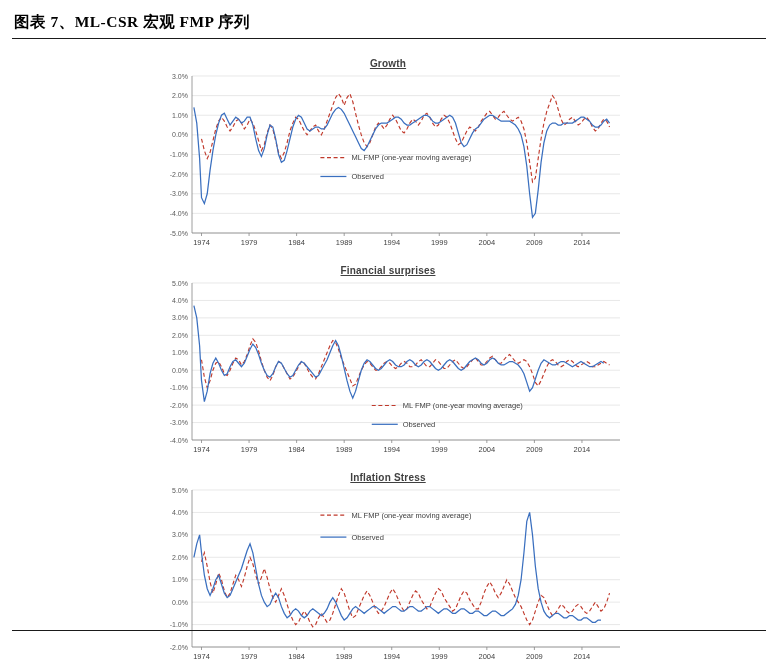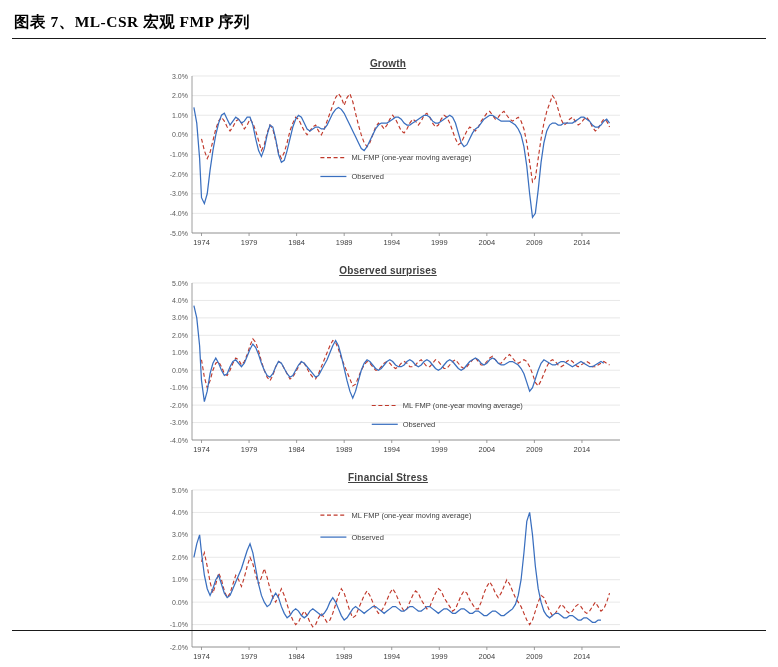--- a/index.html
+++ b/index.html
@@ -159,21 +159,21 @@
             <path d="M45.90 37.40 L48.76 53.10 L51.61 88.42 L53.51 127.67 L56.36 133.56 L59.22 123.75 L62.07 100.20 L64.92 80.58 L67.78 64.88 L70.63 53.10 L73.48 45.25 L76.34 43.29 L79.19 49.17 L82.04 55.06 L84.90 51.14 L87.75 47.21 L90.60 49.17 L93.46 53.10 L96.31 51.14 L99.16 47.21 L102.02 47.21 L104.87 55.06 L107.72 68.80 L110.58 80.58 L113.43 86.46 L116.28 78.61 L119.14 64.88 L121.99 55.06 L124.84 57.02 L127.70 68.80 L130.55 84.50 L133.40 92.35 L136.26 90.39 L139.11 80.58 L141.96 68.80 L144.82 57.02 L147.67 49.17 L150.52 45.25 L153.38 47.21 L156.23 53.10 L159.08 58.99 L161.94 60.95 L164.79 58.99 L167.64 57.02 L170.50 57.02 L173.35 58.99 L176.20 58.99 L179.06 55.06 L181.91 49.17 L184.76 43.29 L187.62 39.36 L190.47 37.40 L193.32 39.36 L196.18 43.29 L199.03 49.17 L201.88 55.06 L204.74 60.95 L207.59 66.84 L210.44 72.73 L213.30 78.61 L216.15 80.58 L219.00 76.65 L221.86 70.76 L224.71 64.88 L227.56 58.99 L230.42 55.06 L233.27 53.10 L236.12 53.10 L238.98 53.10 L241.83 51.14 L244.68 49.17 L247.54 47.21 L250.39 47.21 L253.24 49.17 L256.10 53.10 L258.95 55.06 L261.80 55.06 L264.66 53.10 L267.51 51.14 L270.36 49.17 L273.22 47.21 L276.07 45.25 L278.92 45.25 L281.78 47.21 L284.63 51.14 L287.48 53.10 L290.34 53.10 L293.19 51.14 L296.04 49.17 L298.90 47.21 L301.75 45.25 L304.60 47.21 L307.46 53.10 L310.31 62.91 L313.16 72.73 L316.02 76.65 L318.87 74.69 L321.72 68.80 L324.58 62.91 L327.43 58.99 L330.28 57.02 L333.14 53.10 L335.99 49.17 L338.84 47.21 L341.70 45.25 L344.55 45.25 L347.40 47.21 L350.26 49.17 L353.11 51.14 L355.96 51.14 L358.82 51.14 L361.67 51.14 L364.52 53.10 L367.38 55.06 L370.23 58.99 L373.08 64.88 L375.94 76.65 L378.79 96.27 L381.64 123.75 L384.50 147.30 L387.35 143.38 L390.20 119.83 L393.06 92.35 L395.91 72.73 L398.76 60.95 L401.62 55.06 L404.47 53.10 L407.32 53.10 L410.18 55.06 L413.03 55.06 L415.88 53.10 L418.74 53.10 L421.59 53.10 L424.44 53.10 L427.30 51.14 L430.15 49.17 L433.00 47.21 L435.86 47.21 L438.71 49.17 L441.56 51.14 L444.42 55.06 L447.27 57.02 L450.12 57.02 L452.98 55.06 L455.83 51.14 L458.68 49.17 L461.54 53.10 L464.39 NaN " class="series-observed"></path>
             <line x1="172.4" y1="87.64" x2="198.4" y2="87.64" class="series-fmp"></line>
             <text x="203.4" y="90.44" class="legend-txt">ML FMP (one-year moving average)</text>
             <line x1="172.4" y1="106.48" x2="198.4" y2="106.48" class="series-observed"></line>
             <text x="203.4" y="109.28" class="legend-txt">Observed</text>
           </svg>
       </div>
     </div>
 
     <div class="panel">
-      <div class="panel-title">Observed surprises</div>
+      <div class="panel-title">Financial surprises</div>
       <div class="plot-wrap">
         <svg class="plot-svg" id="svg1" width="480" height="185" viewBox="0 0 480 185">
             <line x1="44" y1="6" x2="472" y2="6" class="gridline"></line>
             <text x="40" y="8.6" text-anchor="end" class="ytick">5.0%</text>
             <line x1="44" y1="23.444444444444446" x2="472" y2="23.444444444444446" class="gridline"></line>
             <text x="40" y="26.044444444444448" text-anchor="end" class="ytick">4.0%</text>
             <line x1="44" y1="40.88888888888889" x2="472" y2="40.88888888888889" class="gridline"></line>
             <text x="40" y="43.488888888888894" text-anchor="end" class="ytick">3.0%</text>
             <line x1="44" y1="58.333333333333336" x2="472" y2="58.333333333333336" class="gridline"></line>
             <text x="40" y="60.93333333333334" text-anchor="end" class="ytick">2.0%</text>
@@ -213,21 +213,21 @@
             <path d="M45.90 28.68 L48.76 40.89 L51.61 68.80 L53.51 103.69 L56.36 124.62 L59.22 114.16 L62.07 96.71 L64.92 86.24 L67.78 81.01 L70.63 86.24 L73.48 93.22 L76.34 98.46 L79.19 96.71 L82.04 89.73 L84.90 84.50 L87.75 82.76 L90.60 86.24 L93.46 89.73 L96.31 86.24 L99.16 79.27 L102.02 72.29 L104.87 67.06 L107.72 70.54 L110.58 77.52 L113.43 86.24 L116.28 93.22 L119.14 98.46 L121.99 100.20 L124.84 96.71 L127.70 89.73 L130.55 84.50 L133.40 86.24 L136.26 91.48 L139.11 96.71 L141.96 100.20 L144.82 98.46 L147.67 93.22 L150.52 87.99 L153.38 84.50 L156.23 86.24 L159.08 89.73 L161.94 93.22 L164.79 96.71 L167.64 100.20 L170.50 98.46 L173.35 93.22 L176.20 87.99 L179.06 82.76 L181.91 75.78 L184.76 68.80 L187.62 63.57 L190.47 68.80 L193.32 79.27 L196.18 91.48 L199.03 103.69 L201.88 114.16 L204.74 121.13 L207.59 114.16 L210.44 103.69 L213.30 93.22 L216.15 86.24 L219.00 82.76 L221.86 84.50 L224.71 87.99 L227.56 91.48 L230.42 93.22 L233.27 91.48 L236.12 87.99 L238.98 84.50 L241.83 82.76 L244.68 84.50 L247.54 87.99 L250.39 89.73 L253.24 89.73 L256.10 87.99 L258.95 84.50 L261.80 82.76 L264.66 84.50 L267.51 87.99 L270.36 89.73 L273.22 87.99 L276.07 84.50 L278.92 82.76 L281.78 84.50 L284.63 87.99 L287.48 91.48 L290.34 93.22 L293.19 91.48 L296.04 87.99 L298.90 84.50 L301.75 82.76 L304.60 84.50 L307.46 87.99 L310.31 91.48 L313.16 93.22 L316.02 91.48 L318.87 87.99 L321.72 84.50 L324.58 82.76 L327.43 81.01 L330.28 82.76 L333.14 86.24 L335.99 87.99 L338.84 86.24 L341.70 82.76 L344.55 81.01 L347.40 82.76 L350.26 86.24 L353.11 87.99 L355.96 87.99 L358.82 86.24 L361.67 84.50 L364.52 84.50 L367.38 86.24 L370.23 87.99 L373.08 91.48 L375.94 96.71 L378.79 105.43 L381.64 114.16 L384.50 110.67 L387.35 101.94 L390.20 93.22 L393.06 86.24 L395.91 82.76 L398.76 84.50 L401.62 86.24 L404.47 87.99 L407.32 87.99 L410.18 86.24 L413.03 84.50 L415.88 84.50 L418.74 86.24 L421.59 87.99 L424.44 89.73 L427.30 87.99 L430.15 86.24 L433.00 84.50 L435.86 86.24 L438.71 87.99 L441.56 89.73 L444.42 89.73 L447.27 87.99 L450.12 86.24 L452.98 84.50 L455.83 86.24 L458.68 NaN L461.54 NaN L464.39 NaN " class="series-observed"></path>
             <line x1="223.76" y1="128.46" x2="249.76" y2="128.46" class="series-fmp"></line>
             <text x="254.76" y="131.26000000000002" class="legend-txt">ML FMP (one-year moving average)</text>
             <line x1="223.76" y1="147.3" x2="249.76" y2="147.3" class="series-observed"></line>
             <text x="254.76" y="150.10000000000002" class="legend-txt">Observed</text>
           </svg>
       </div>
     </div>
 
     <div class="panel">
-      <div class="panel-title">Financial Stress</div>
+      <div class="panel-title">Inflation Stress</div>
       <div class="plot-wrap">
         <svg class="plot-svg" id="svg2" width="480" height="185" viewBox="0 0 480 185">
             <line x1="44" y1="6" x2="472" y2="6" class="gridline"></line>
             <text x="40" y="8.6" text-anchor="end" class="ytick">5.0%</text>
             <line x1="44" y1="28.42857142857143" x2="472" y2="28.42857142857143" class="gridline"></line>
             <text x="40" y="31.028571428571432" text-anchor="end" class="ytick">4.0%</text>
             <line x1="44" y1="50.85714285714286" x2="472" y2="50.85714285714286" class="gridline"></line>
             <text x="40" y="53.45714285714286" text-anchor="end" class="ytick">3.0%</text>
             <line x1="44" y1="73.28571428571428" x2="472" y2="73.28571428571428" class="gridline"></line>
             <text x="40" y="75.88571428571427" text-anchor="end" class="ytick">2.0%</text>

